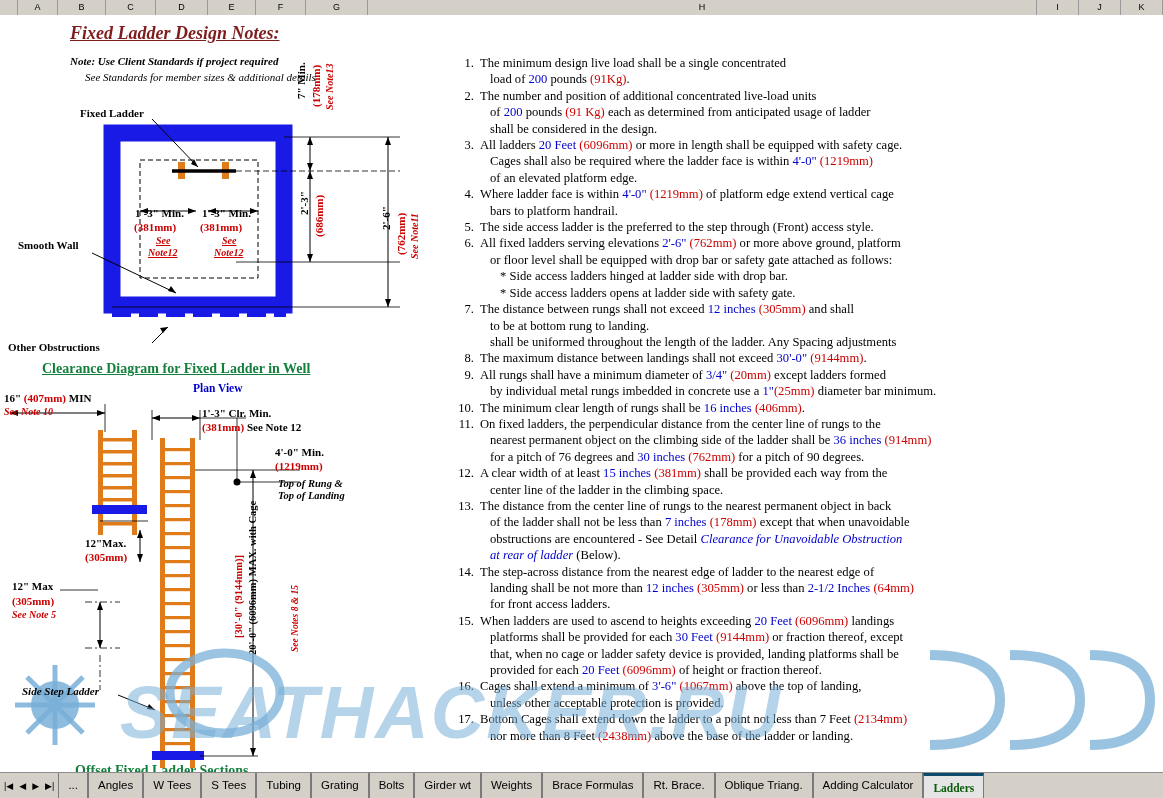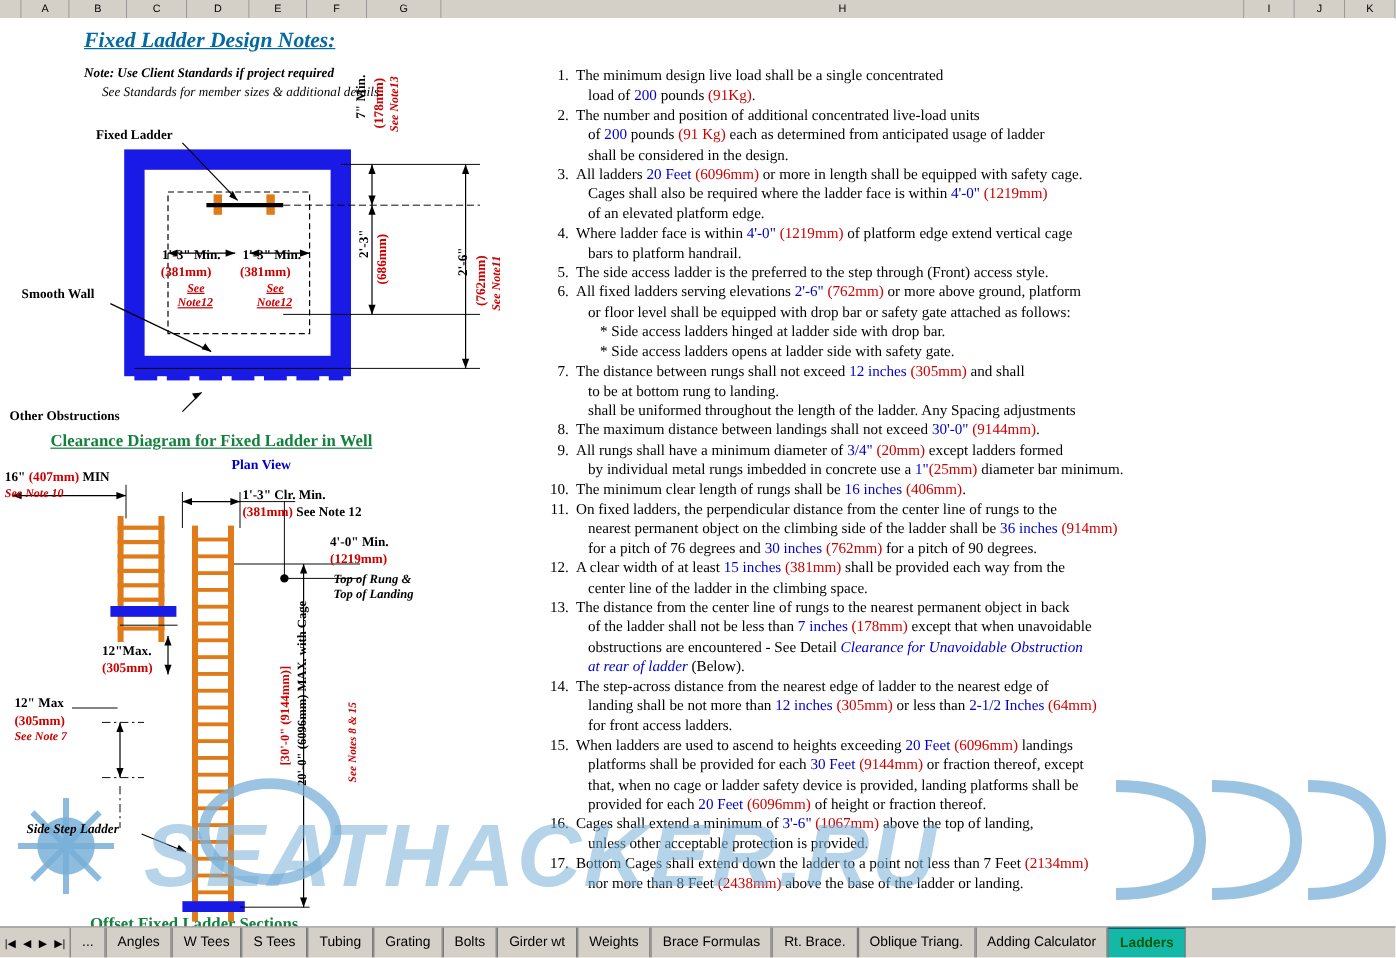--- a/index.html
+++ b/index.html
@@ -40,29 +40,30 @@
     font-size:10px;color:#000;
   }
   .tabnav span{cursor:pointer;font-size:9px;}
   .tab{
     font-size:11.5px;line-height:24px;padding:0 9px;
     border-left:1px solid #7a7a7a;border-right:1px solid #7a7a7a;
     background:#d4d0c8;color:#000;white-space:nowrap;
     box-sizing:border-box;
   }
   .tab.active{
-    background:#14b8a6;font-weight:bold;color:#0a5a0a;
-    border-top:1px solid #0c4a6e;
+    background:#e5e5e5;font-weight:bold;color:#0a5a0a;
+    border-top:3px solid #0c4a6e;
+    font-family:Liberation Serif, serif;
   }
   
   .title-main{
     position:absolute;left:70px;top:8px;
     font-family:"Liberation Serif",serif;
     font-size:18px;font-weight:bold;font-style:italic;
-    color:#0369a1;text-decoration:underline;
+    color:#7f1d1d;text-decoration:underline;
   }
   .note-line{
     position:absolute;font-family:"Liberation Serif",serif;
     font-size:11px;font-style:italic;font-weight:bold;color:#000;
   }
   
   .rules{
     position:absolute;left:452px;top:40px;width:700px;
   }
   .rule{
@@ -322,21 +323,21 @@
     <div class="lbl bold" style="left:275px;top:431px;">4'-0" Min.</div>
     <div class="lbl bold r" style="left:275px;top:445px;">(1219mm)</div>
     <div class="lbl bold ital" style="left:278px;top:463px;font-size:10.5px;">Top of Rung &amp;</div>
     <div class="lbl bold ital" style="left:278px;top:475px;font-size:10.5px;">Top of Landing</div>
 
     <div class="lbl bold" style="left:85px;top:522px;">12"Max.</div>
     <div class="lbl bold r" style="left:85px;top:536px;">(305mm)</div>
 
     <div class="lbl bold" style="left:12px;top:565px;">12" Max</div>
     <div class="lbl bold r" style="left:12px;top:580px;">(305mm)</div>
-    <div class="lbl bold r ital" style="left:12px;top:594px;font-size:10px;">See Note 7</div>
+    <div class="lbl bold r ital" style="left:12px;top:594px;font-size:10px;">See Note 5</div>
 
     <div class="lbl bold" style="left:247px;top:640px;transform:rotate(-90deg);transform-origin:left top;font-size:10.5px;">20'-0" (6096mm)  MAX. with Cage</div>
     <div class="lbl bold r" style="left:233px;top:623px;transform:rotate(-90deg);transform-origin:left top;font-size:10.5px;">[30'-0" (9144mm)]</div>
     <div class="lbl bold r ital" style="left:290px;top:637px;transform:rotate(-90deg);transform-origin:left top;font-size:9.5px;">See Notes 8 &amp; 15</div>
 
     <div class="lbl bold ital" style="left:22px;top:670px;">Side Step Ladder</div>
     <div class="heading-blue" style="left:75px;top:748px;">Offset Fixed Ladder Sections</div>
   </div>
 
   <div class="title-main">Fixed Ladder Design Notes:</div>

